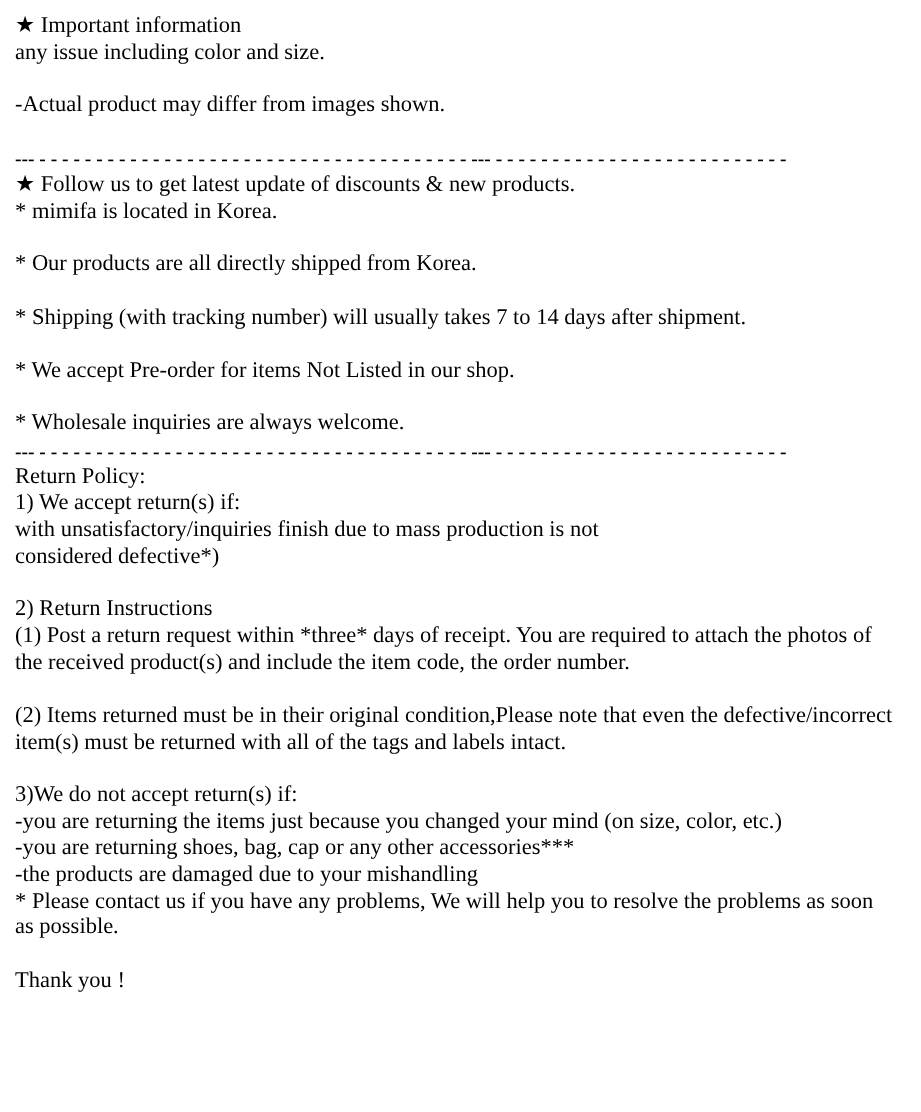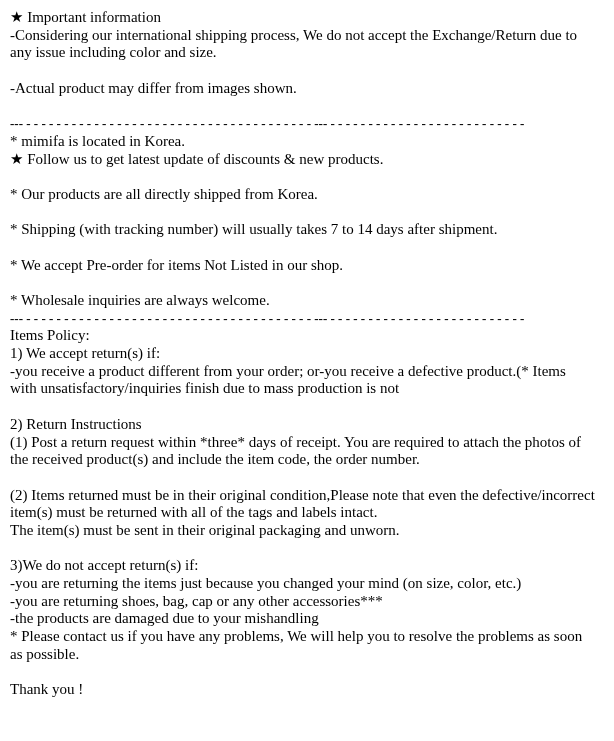--- a/index.html
+++ b/index.html
@@ -28,57 +28,55 @@
     font-weight: bold;
     font-size: 13px;
   }
 </style>
 </head>
 <body>
 
 <div class="doc">
     <div>
       <div class="line">★ Important information</div>
-      <div class="line">-Considering our international shipping process, We do not accept the Exchange/Return due to</div>
       <div class="line">any issue including color and size.</div>
       <div class="line"></div>
       <div class="line">-Actual product may differ from images shown.</div>
       <div class="line"></div>
     </div>
     <div>
       <div class="line separator">--- - - - - - - - - - - - - - - - - - - - - - - - - - - - - - - - - - - - - - - --- - - - - - - - - - - - - - - - - - - - - - - - - - -</div>
     </div>
     <div>
+      <div class="line">★ Follow us to get latest update of discounts &amp; new products.</div>
       <div class="line">* mimifa is located in Korea.</div>
-      <div class="line">★ Follow us to get latest update of discounts &amp; new products.</div>
       <div class="line"></div>
       <div class="line">* Our products are all directly shipped from Korea.</div>
       <div class="line"></div>
       <div class="line">* Shipping (with tracking number) will usually takes 7 to 14 days after shipment.</div>
       <div class="line"></div>
       <div class="line">* We accept Pre-order for items Not Listed in our shop.</div>
       <div class="line"></div>
       <div class="line">* Wholesale inquiries are always welcome.</div>
     </div>
     <div>
       <div class="line separator">--- - - - - - - - - - - - - - - - - - - - - - - - - - - - - - - - - - - - - - - --- - - - - - - - - - - - - - - - - - - - - - - - - - -</div>
     </div>
     <div>
-      <div class="line">Items Policy:</div>
+      <div class="line">Return Policy:</div>
       <div class="line">1) We accept return(s) if:</div>
-      <div class="line">-you receive a product different from your order; or-you receive a defective product.(* Items</div>
       <div class="line">with unsatisfactory/inquiries finish due to mass production is not</div>
+      <div class="line">considered defective*)</div>
       <div class="line"></div>
       <div class="line">2) Return Instructions</div>
       <div class="line">(1) Post a return request within *three* days of receipt. You are required to attach the photos of</div>
       <div class="line">the received product(s) and include the item code, the order number.</div>
       <div class="line"></div>
       <div class="line">(2) Items returned must be in their original condition,Please note that even the defective/incorrect</div>
       <div class="line">item(s) must be returned with all of the tags and labels intact.</div>
-      <div class="line">The item(s) must be sent in their original packaging and unworn.</div>
       <div class="line"></div>
       <div class="line">3)We do not accept return(s) if:</div>
       <div class="line">-you are returning the items just because you changed your mind (on size, color, etc.)</div>
       <div class="line">-you are returning shoes, bag, cap or any other accessories***</div>
       <div class="line">-the products are damaged due to your mishandling</div>
       <div class="line">* Please contact us if you have any problems, We will help you to resolve the problems as soon</div>
       <div class="line">as possible.</div>
       <div class="line"></div>
       <div class="line">Thank you !</div>
     </div>

